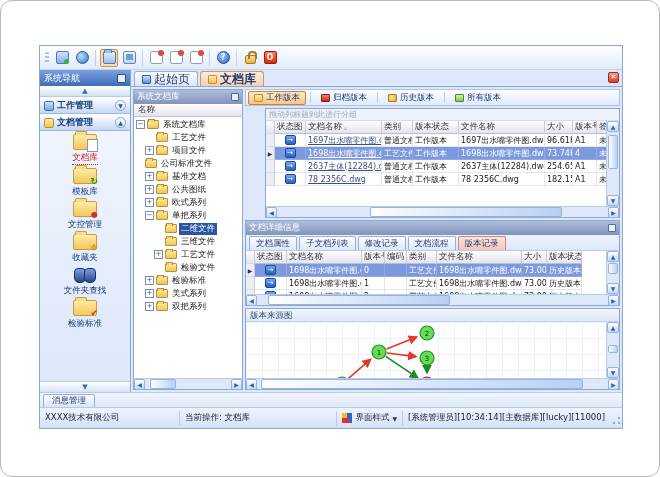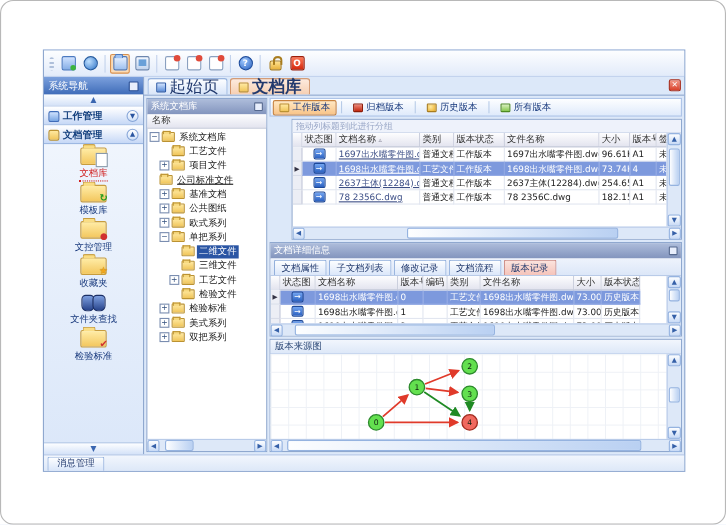--- a/index.html
+++ b/index.html
@@ -62,21 +62,21 @@
   .folder-checkout-icon::after { content:"✔"; color:#d03030; font-weight:bold; }
   .doc-search-icon { width:16px; height:18px; background:#fff; border:1px solid #8899aa; border-radius:1px; margin:0 auto 1px; position:relative; }
   .doc-search-icon::after { content:""; position:absolute; right:-4px; bottom:-2px; width:8px; height:8px; border:2px solid #2f62b8; border-radius:50%; background:rgba(190,215,250,.6); }
   .binoculars-icon { width:22px; height:16px; margin:1px auto 2px; position:relative; }
   .binoculars-icon::before, .binoculars-icon::after { content:""; position:absolute; top:1px; width:10px; height:13px; background:linear-gradient(#7d9fe0,#29458c); border:1px solid #1b2f66; border-radius:4px 4px 5px 5px; }
   .binoculars-icon::before { left:0; } .binoculars-icon::after { right:0; }
 
   
   .content { flex:1; display:flex; flex-direction:column; min-width:0; }
   .tabstrip { height:17px; display:flex; align-items:flex-end; padding-left:3px; border-bottom:1px solid #8fa8cf; position:relative; }
-  .tab { height:15px; display:flex; align-items:center; gap:3px; padding:0 7px; font-size:15px; color:#223a6e;
+  .tab { height:15px; display:flex; align-items:center; gap:3px; padding:0 7px; font-size:12px; color:#223a6e;
     background:linear-gradient(#fdfeff,#d8e5f9); border:1px solid #93b0dc; border-bottom:none; border-radius:3px 3px 0 0; margin-right:2px; }
   .tab.active { background:linear-gradient(#fdeade,#f6cfb2); border-color:#d2946a; font-weight:bold; }
   .tab .t-ico { width:9px; height:9px; border-radius:1px; }
   .start-page-icon { background:linear-gradient(#cfe2ff,#5d8ed8); border:1px solid #2f5ca8; }
   .folder-lock-icon { background:linear-gradient(#ffe9a0,#f0c55a); border:1px solid #bb9232; }
   .tab-close { position:absolute; right:3px; top:2px; width:11px; height:11px; border-radius:2px; background:linear-gradient(#f49a8a,#d8402a); border:1px solid #a82a18; color:#fff; font-size:7px; line-height:9px; text-align:center; }
 
   .workspace { flex:1; display:flex; gap:2px; padding:2px; min-height:0; }
 
   
@@ -277,21 +277,21 @@
                 <div class="tree-row" style="padding-left: 11px;">
                   <span class="expander none"></span>
                   <span class="mini-folder"></span>
                   <span class="tree-label">工艺文件</span>
                 </div>
                 <div class="tree-row" style="padding-left: 11px;">
                   <span class="expander">+</span>
                   <span class="mini-folder"></span>
                   <span class="tree-label">项目文件</span>
                 </div>
-                <div class="tree-row" style=" text-decoration: underline;">
+                <div class="tree-row" style="">
                   <span class="expander none"></span>
                   <span class="mini-folder"></span>
                   <span class="tree-label">公司标准文件</span>
                 </div>
                 <div class="tree-row" style="padding-left: 11px;">
                   <span class="expander">+</span>
                   <span class="mini-folder"></span>
                   <span class="tree-label">基准文档</span>
                 </div>
                 <div class="tree-row" style="padding-left: 11px;">
@@ -728,15 +728,26 @@
 
           </div>
         </div>
       </div>
     </div>
 
     <div class="bottomtabs">
       <div class="btab">消息管理</div>
     </div>
 
+    <div class="statusbar">
+      <div class="st-sec st-company">XXXX技术有限公司</div>
+      <div class="st-sec st-op">当前操作: 文档库</div>
+      <div class="st-sec st-style">
+        <span class="style-ico"></span>
+        <span>界面样式</span>
+        <span class="arrow">▼</span>
+      </div>
+      <div class="st-sec st-session">[系统管理员][10:34:14][主数据库][lucky][11000]</div>
+      <div class="resize-grip"></div>
+    </div>
 
   </div>
 </div>
 
 </body></html>

